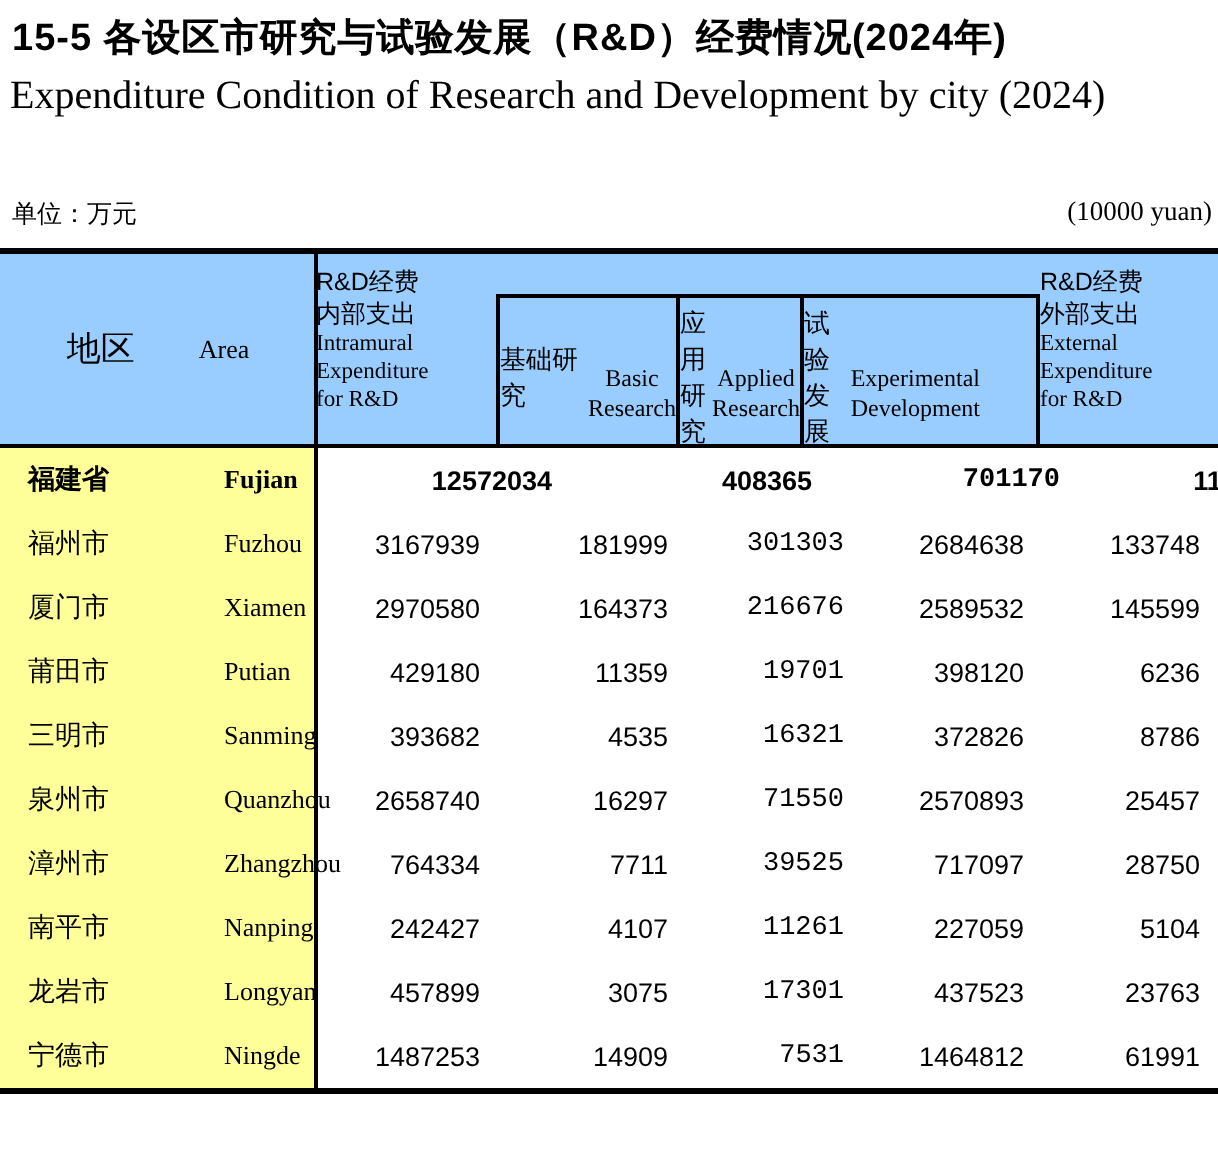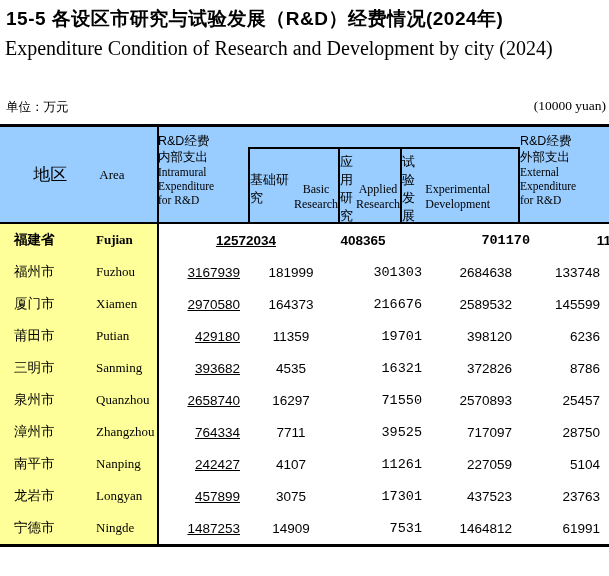--- a/index.html
+++ b/index.html
@@ -43,24 +43,24 @@
 
   
   .vline { position:absolute; left:157px; top:0; bottom:0; width:2px; background:#000; }
 
   
   .rows { position:relative; background:#fff; }
   .row { display:flex; height:32px; align-items:center; }
   .row.bold { font-weight:bold;gap:36px; }
   .c-area { position:relative; width:158px; height:32px; background:#FFFF99; display:flex; align-items:center; flex-shrink:0; }
   .c-area .cn { margin-left:14px; font-size:13.5px; }
-  .c-area .en { position:absolute; left:96px; font-family:"Liberation Serif", serif; font-size:13px; }
+  .c-area .en { position:absolute; left:112px; font-family:"Liberation Serif", serif; font-size:13px; }
   .c-num { text-align:right; font-size:13.5px; box-sizing:border-box; flex-shrink:0; }
-  .c-n1 { width:90px; padding-right:8px;text-decoration:underline; }
-  .c-n2 { width:92px; padding-right:6px;text-align:center; }
+  .c-n1 { width:90px; padding-right:8px; }
+  .c-n2 { width:92px; padding-right:6px; }
   .c-n3 { width:88px; padding-right:6px;font-family:Liberation Mono, monospace; }
   .c-n4 { width:92px; padding-right:8px; }
   .c-n5 { width:89px; padding-right:9px; }
 </style>
 </head>
 <body>
 
 <div class="page">
 
   <div class="title-cn">15-5  各设区市研究与试验发展（R&amp;D）经费情况(2024年)</div>

